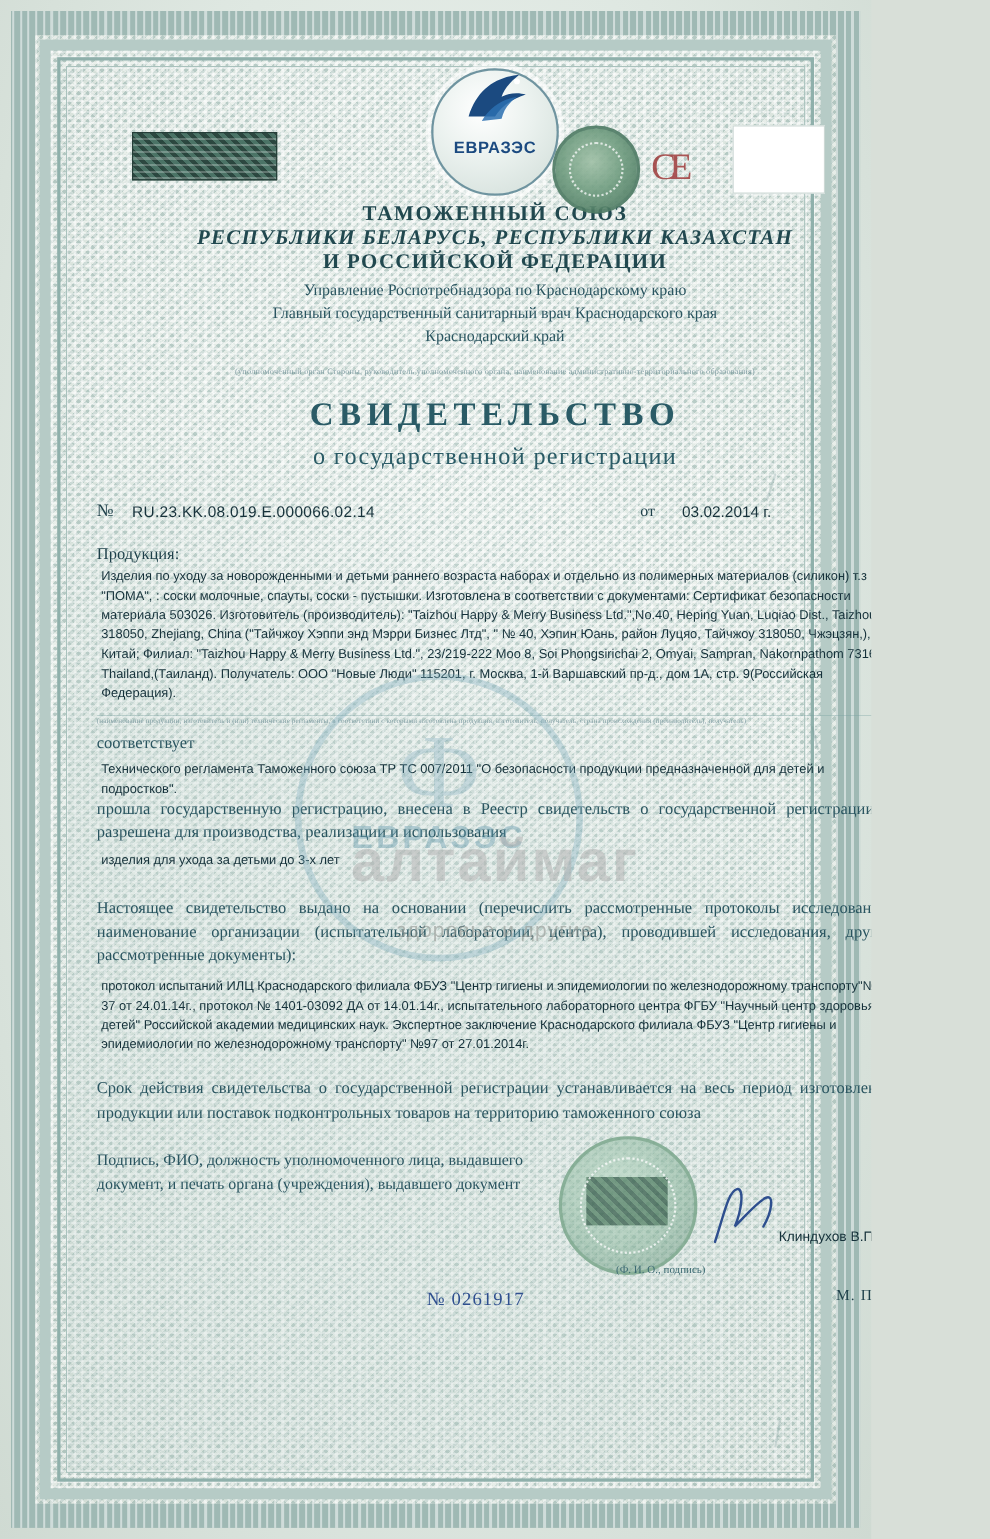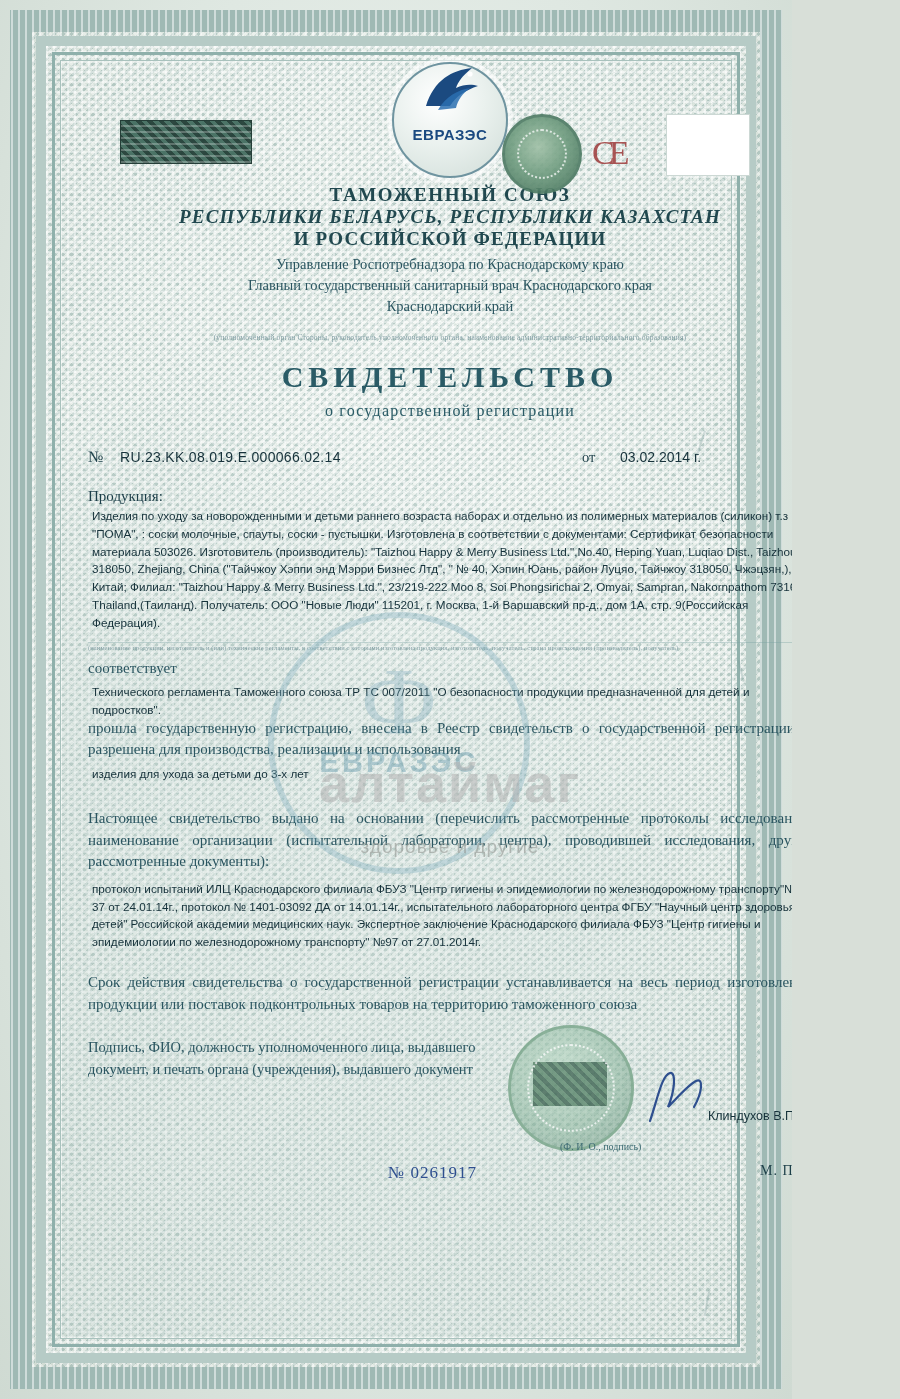--- a/index.html
+++ b/index.html
@@ -199,21 +199,21 @@
     text-align: center;
     margin-top: 18px;
     font-size: 30px;
     font-weight: bold;
     letter-spacing: 5px;
     color: #2a5b66;
   }
   .subtitle {
     text-align: center;
     margin-top: 8px;
-    font-size: 16px;
+    font-size: 22px;
     letter-spacing: 1.2px;
     color: #2a5b66;
   }
   
   .numrow {
     margin-top: 26px;
     position: relative;
     height: 26px;
     font-size: 14.5px;
     color: #1d3f49;

